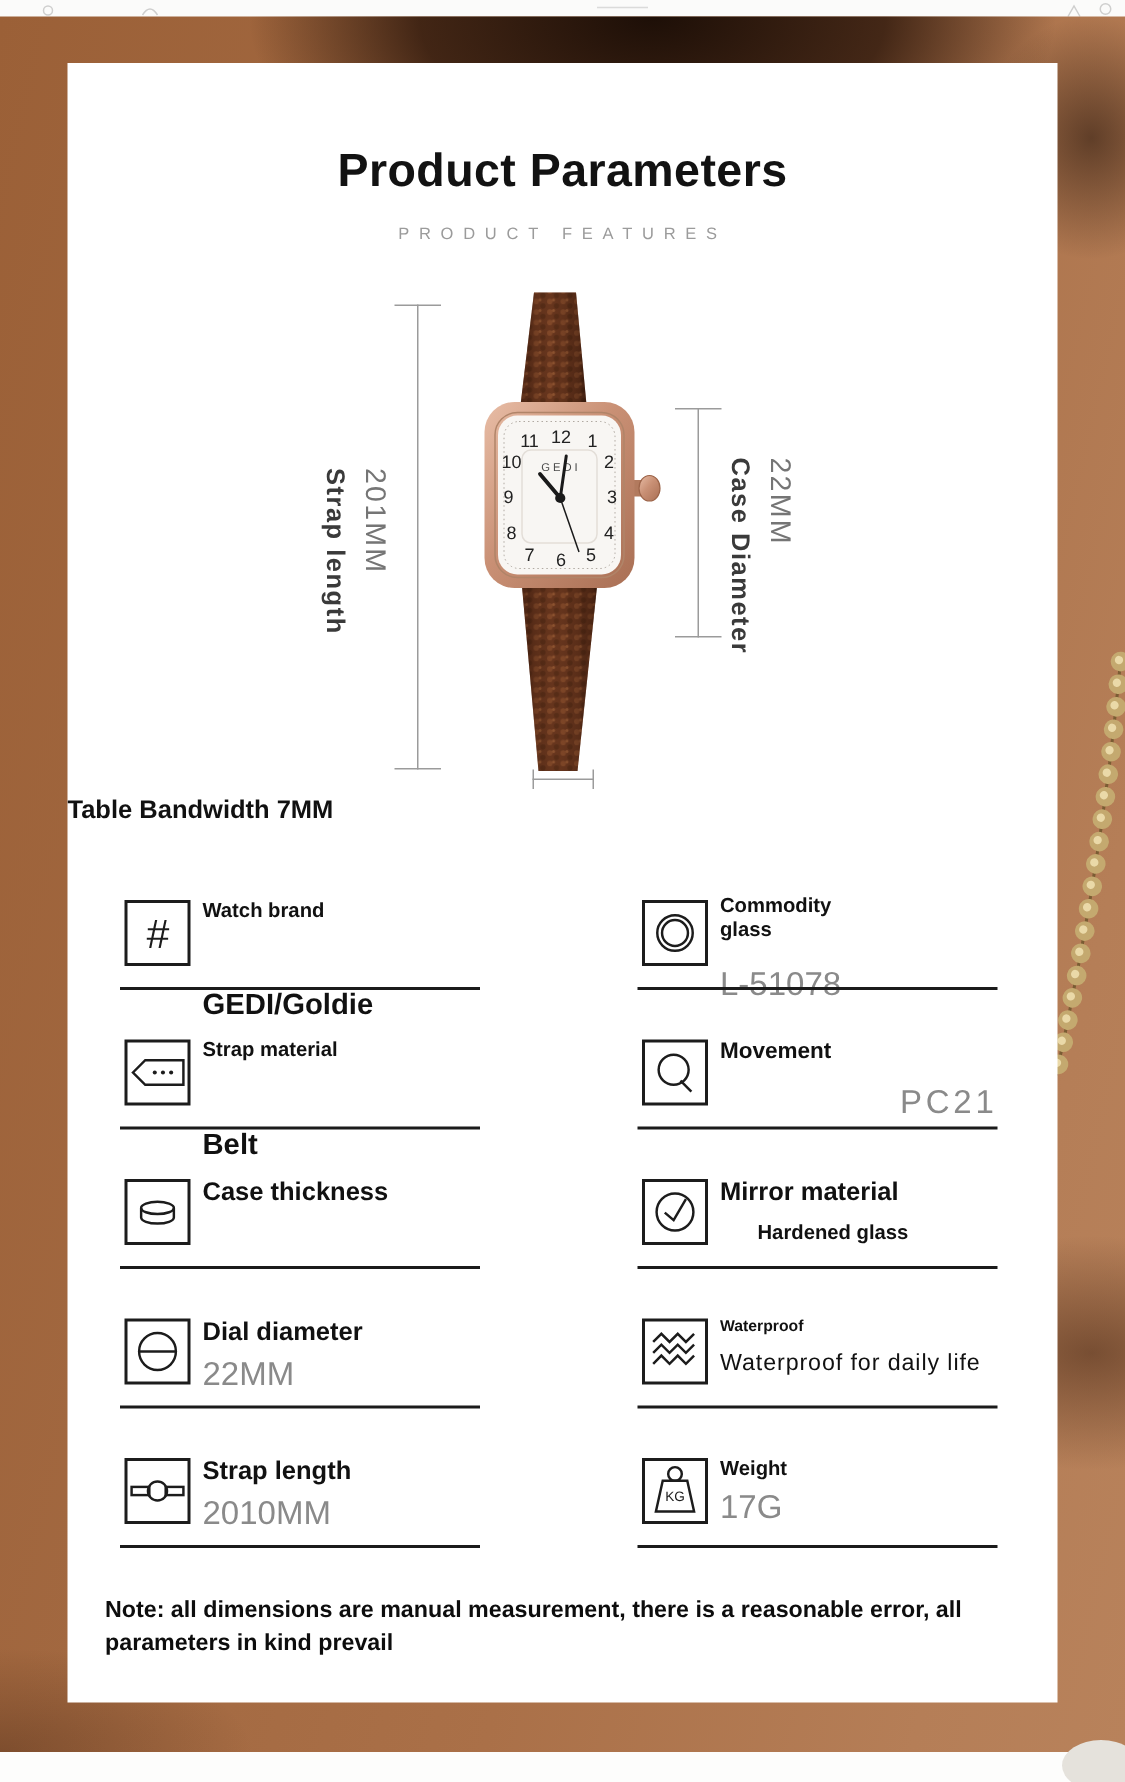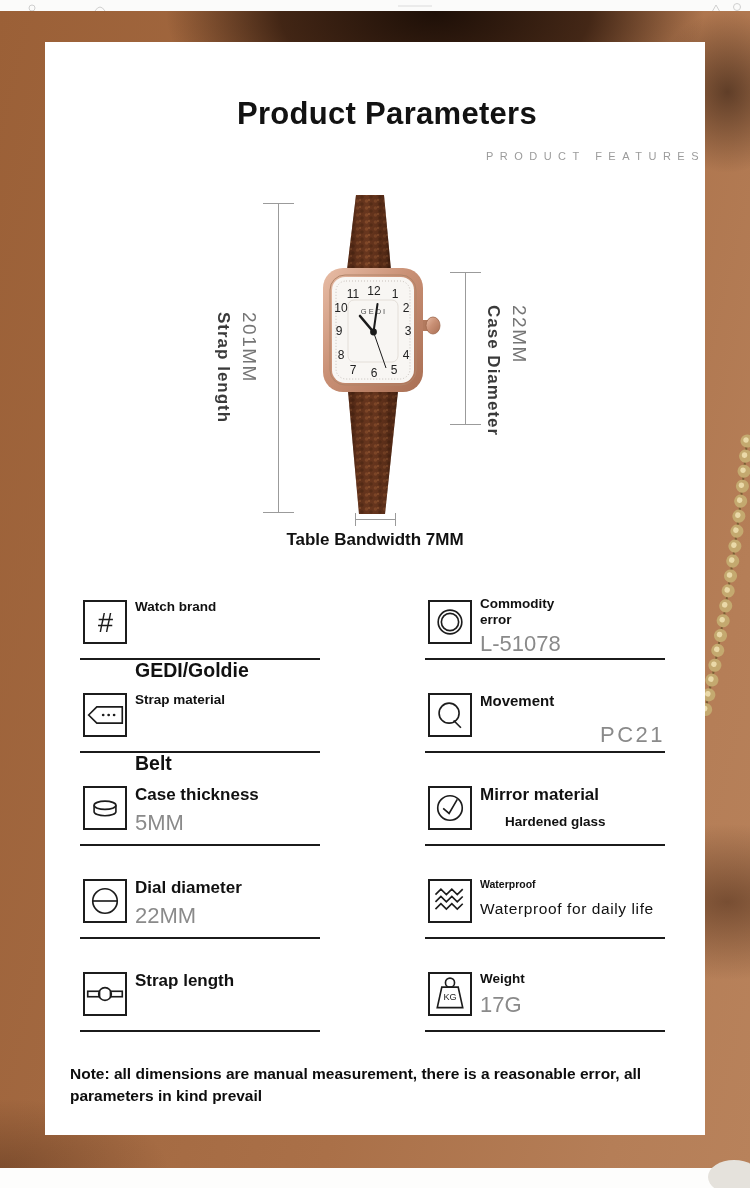--- a/index.html
+++ b/index.html
@@ -14,43 +14,43 @@
       radial-gradient(24% 9% at 97% 77%, rgba(58,29,13,0.5), rgba(58,29,13,0) 75%),
       radial-gradient(30% 8% at 0% 100%, rgba(60,30,14,0.35), rgba(60,30,14,0) 75%),
       linear-gradient(103deg,#9b6037 0%,#a26840 30%,#aa7048 58%,#b57e57 86%,#b8825b 100%);}
   .bottom-strip{position:absolute;left:0;bottom:0;width:750px;height:20px;background:#fdfdfc;}
   .bottom-strip .blob{position:absolute;right:-10px;top:-8px;width:52px;height:34px;border-radius:50%;background:#e5e2dc;}
   .chain-svg{position:absolute;left:685px;top:433px;}
 
   
   .card{position:absolute;left:45px;top:42px;width:660px;height:1093px;background:#ffffff;}
 
-  .title{position:absolute;top:54px;left:12px;width:100%;text-align:center;
+  .title{position:absolute;top:54px;left:0;width:100%;text-align:center;
     font-size:31px;font-weight:bold;color:#121212;letter-spacing:0.3px;}
-  .subtitle{position:absolute;top:108px;left:0;width:100%;text-align:right;
+  .subtitle{position:absolute;top:108px;left:0;width:100%;text-align:center;
     font-size:11px;color:#9b9b9b;letter-spacing:6.5px;}
 
   
   .measure-v{position:absolute;width:1px;background:#9b9b9b;}
   .measure-v::before,.measure-v::after{content:"";position:absolute;left:-15px;width:31px;height:1px;background:#9b9b9b;}
   .measure-v::before{top:0;} .measure-v::after{bottom:0;}
   .measure-left{left:233px;top:161px;height:310px;}
   .measure-right{left:420px;top:230px;height:153px;}
 
   .measure-h{position:absolute;height:1px;background:#9b9b9b;left:310px;top:477px;width:41px;}
   .measure-h::before,.measure-h::after{content:"";position:absolute;top:-6px;width:1px;height:13px;background:#9b9b9b;}
   .measure-h::before{left:0;} .measure-h::after{right:0;}
 
   .vlabel{position:absolute;writing-mode:vertical-rl;}
   .vlabel-left{left:166px;top:270px;}
   .vlabel-right{left:436px;top:263px;}
   .v-value{font-size:19px;color:#757575;letter-spacing:1.5px;line-height:26px;}
   .v-name{font-size:17px;font-weight:bold;color:#3a3a3a;letter-spacing:1px;line-height:25px;}
 
-  .bw-text{position:absolute;top:488px;left:0;width:100%;text-align:center;
+  .bw-text{position:absolute;top:488px;left:0;width:100%;
     font-size:17px;font-weight:bold;color:#111;}
 
   .watch-svg{position:absolute;left:265px;top:150px;}
 
   
   .param-col{position:absolute;top:544px;width:240px;}
   .col-left{left:35px;} .col-right{left:380px;}
   .param-row{position:relative;height:93px;}
   .row-line{position:absolute;left:0;top:72px;width:240px;border-top:2px solid #1b1b1b;}
   .icon-box{position:absolute;left:3px;top:14px;width:44px;height:44px;box-sizing:border-box;
@@ -212,21 +212,20 @@
 
     <div class="param-row">
       <div class="icon-box">
         <svg viewBox="0 0 44 44">
           <path class="icon-stroke" stroke-width="1.5" d="M10,19 v7 a12,4.5 0 0 0 24,0 v-7"></path>
           <ellipse class="icon-stroke" stroke-width="1.5" cx="22" cy="19" rx="12" ry="4.5"></ellipse>
         </svg>
       </div>
       <div class="row-text">
         <div class="row-label label-lg">Case thickness</div>
-        <div class="row-value value-gray">5MM</div>
       </div>
       <div class="row-line"></div>
     </div>
 
     <div class="param-row">
       <div class="icon-box">
         <svg viewBox="0 0 44 44">
           <circle class="icon-stroke" stroke-width="1.6" cx="22" cy="22" r="13.5"></circle>
           <line class="icon-stroke" stroke-width="1.6" x1="8.5" y1="22" x2="35.5" y2="22"></line>
         </svg>
@@ -241,38 +240,39 @@
     <div class="param-row">
       <div class="icon-box">
         <svg viewBox="0 0 44 44">
           <rect class="icon-stroke" stroke-width="1.5" x="3" y="19" width="13" height="6"></rect>
           <rect class="icon-stroke" stroke-width="1.5" x="28" y="19" width="13" height="6"></rect>
           <circle class="icon-stroke" stroke-width="1.5" cx="22" cy="22" r="7" fill="#fff"></circle>
         </svg>
       </div>
       <div class="row-text">
         <div class="row-label label-lg">Strap length</div>
+        <div class="row-value value-gray">2010MM</div>
       </div>
       <div class="row-line"></div>
     </div>
   </div>
 
   <div class="param-col col-right">
 
     <div class="param-row">
       <div class="icon-box">
         <svg viewBox="0 0 44 44">
           <circle class="icon-stroke" stroke-width="1.5" cx="22" cy="22" r="13"></circle>
           <circle class="icon-stroke" stroke-width="1.5" cx="22" cy="22" r="9.5"></circle>
         </svg>
       </div>
       <div class="row-text" style="top:10px;">
         <div class="row-label tight">Commodity
-error</div>
-        <div class="row-value value-gray" style="margin-top:4px;">L-51078</div>
+glass</div>
+        <div class="row-value value-gray" style="margin-top:16px;">L-51078</div>
       </div>
       <div class="row-line"></div>
     </div>
 
     <div class="param-row">
       <div class="icon-box">
         <svg viewBox="0 0 44 44">
           <circle class="icon-stroke" stroke-width="1.8" cx="21" cy="20" r="11"></circle>
           <line class="icon-stroke" stroke-width="1.6" x1="26" y1="28" x2="34" y2="36"></line>
         </svg>

